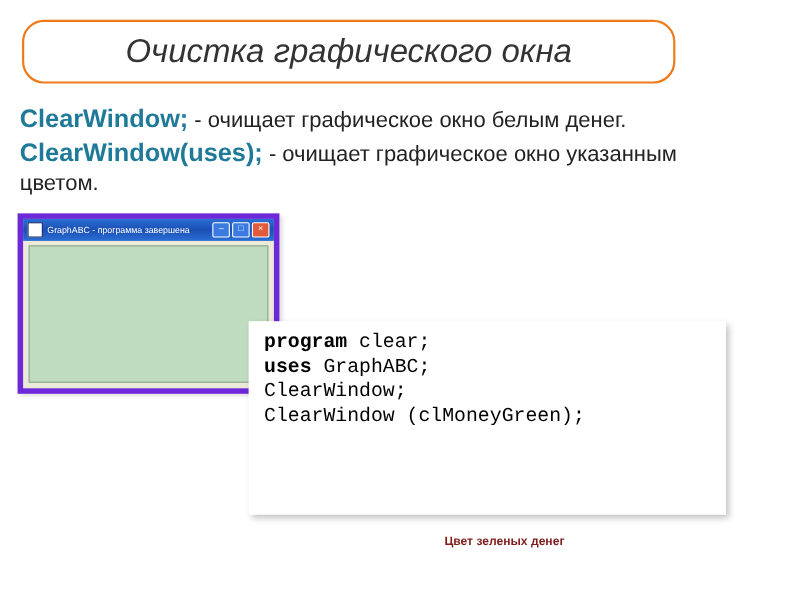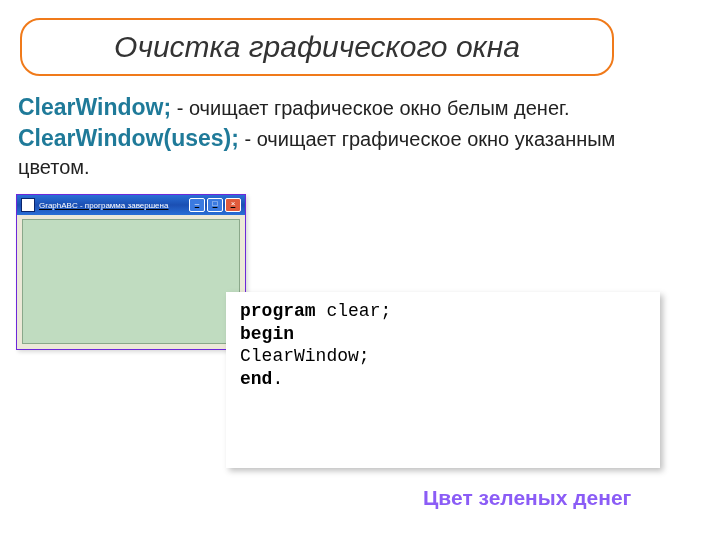--- a/index.html
+++ b/index.html
@@ -46,24 +46,23 @@
     color: #1f7a99;
     font-weight: bold;
     font-size: 23px;
   }
   .subwin {
     position: absolute;
     left: 16px;
     top: 194px;
     width: 228px;
     height: 154px;
-    border: 1px solid #6d28d9;
+    border: 5px solid #6d28d9;
     background: #ece9d8;
     box-shadow: 2px 2px 4px rgba(0,0,0,0.15);
-    text-decoration: underline;
   }
   .subwin-titlebar {
     position: relative;
     height: 20px;
     background: linear-gradient(to bottom, #2a6fd6 0%, #1b4fb3 50%, #2a6fd6 100%);
     display: flex;
     align-items: center;
     padding: 0 4px;
   }
   .subwin-titlebar .t-icon {
@@ -114,25 +113,25 @@
     padding: 8px 14px;
     box-sizing: border-box;
     font-family: "Courier New", monospace;
     font-size: 18px;
     line-height: 1.25;
     color: #000000;
   }
   .code-box .kw2 { font-weight: bold; }
   .caption {
     position: absolute;
-    left: 423px;
+    left: 404px;
     top: 486px;
-    font-size: 21px;
+    font-size: 11px;
     font-weight: bold;
-    color: #8b5cf6;
+    color: #7f1d1d;
   }
 </style>
 </head>
 <body>
 
 <div class="slide">
 
   <div class="title-pill">
     <span class="title-text">Очистка графического окна</span>
   </div>
@@ -150,20 +149,20 @@
       <div class="t-label">GraphABC - программа завершена</div>
       <div class="ctrl min">–</div>
       <div class="ctrl max">□</div>
       <div class="ctrl close">×</div>
     </div>
     <div class="subwin-canvas"></div>
   </div>
 
   <div class="code-box">
     <div><span class="kw2">program</span><span> clear;</span></div>
-    <div><span class="kw2">begin</span></div>
+    <div><span class="kw2">uses</span><span> GraphABC;</span></div>
     <div><span>ClearWindow;</span></div>
-    <div><span class="kw2">end</span><span>.</span></div>
+    <div><span>ClearWindow (clMoneyGreen);</span></div>
   </div>
 
   <div class="caption">Цвет зеленых денег</div>
 
 </div>
 
 </body></html>

